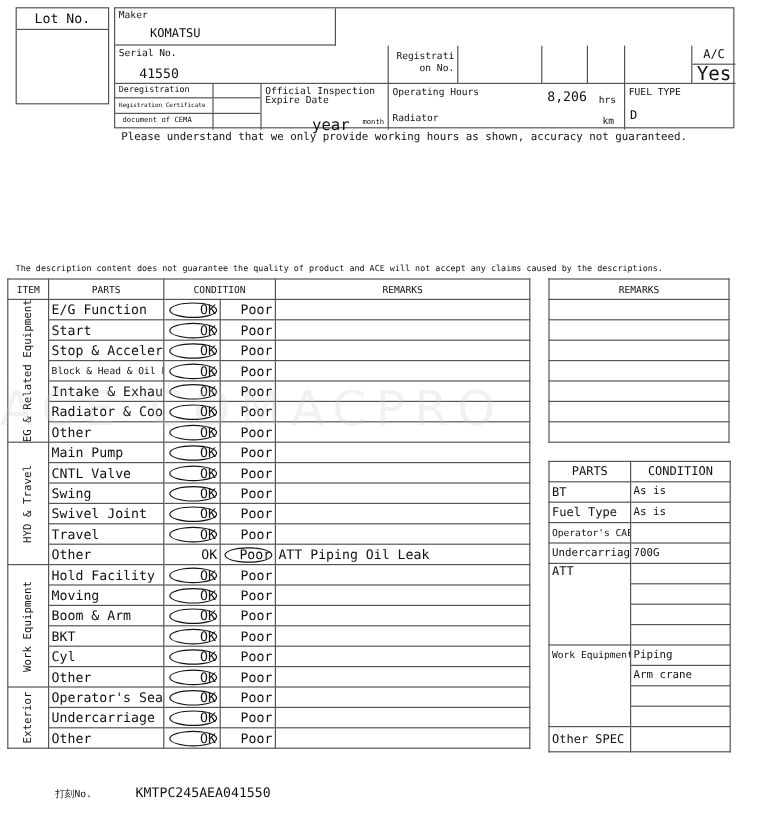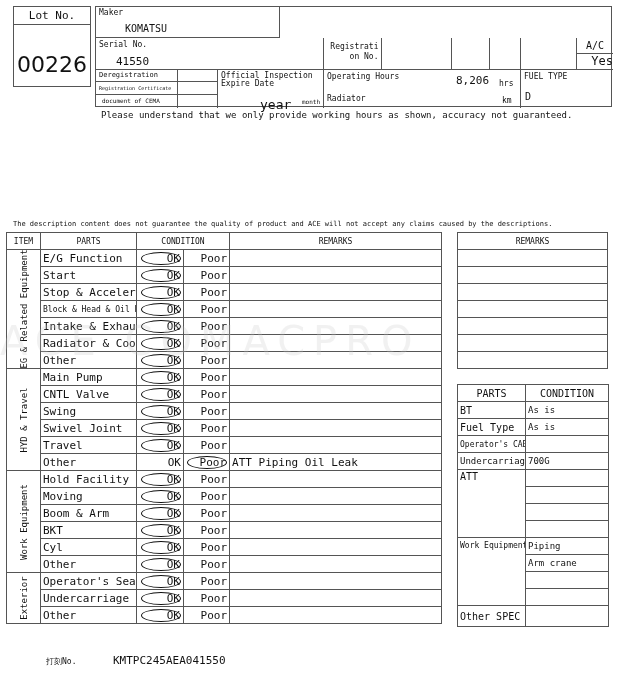--- a/index.html
+++ b/index.html
@@ -22,21 +22,20 @@
   .rt td { height: 17px; }
   .pt th { height: 17px; font-size: 10px; text-align: center; }
   .pt td { height: 17px; font-size: 9px; vertical-align: middle; }
   .watermark { position: absolute; top: 318px; left: 0; width: 640px; font-size: 40px; color: rgba(200,200,200,0.25); letter-spacing: 8px; font-family: "DejaVu Sans", sans-serif; pointer-events: none; white-space: nowrap; }
 </style>
 </head>
 <body>
 
 <div class="abs bd" style="left:13px;top:6px;width:78px;height:81px;">
   <div style="height:18px;border-bottom:1px solid #555;text-align:center;font-size:11px;line-height:17px;">Lot No.</div>
-  <div style="text-align:center;font-size:22px;line-height:80px;font-family:'DejaVu Sans',sans-serif;">00226</div>
 </div>
 
 <div class="abs bd" style="left:95px;top:6px;width:517px;height:101px;">
 
   <div class="abs" style="left:0;top:0;width:184px;height:31px;border-right:1px solid #555;border-bottom:1px solid #555;">
     <div class="s abs" style="left:3px;top:1px;">Maker</div>
     <div class="t abs" style="left:17px;top:16px;font-size:10px;padding-left:12px;">KOMATSU</div>
   </div>
 
   <div class="abs" style="left:0;top:31px;width:228px;height:32px;border-right:1px solid #555;border-bottom:1px solid #555;">
@@ -44,21 +43,21 @@
     <div class="t abs" style="left:20px;top:17px;font-size:11px;">41550</div>
   </div>
   <div class="abs" style="left:228px;top:31px;width:58px;height:32px;border-right:1px solid #555;border-bottom:1px solid #555;text-align:right;">
     <div class="s" style="white-space:normal;width:52px;margin:4px auto 0;line-height:10px;word-break:break-all;">Registration No.</div>
   </div>
   <div class="abs" style="left:286px;top:31px;width:70px;height:32px;border-right:1px solid #555;border-bottom:1px solid #555;"></div>
   <div class="abs" style="left:356px;top:31px;width:38px;height:32px;border-right:1px solid #555;border-bottom:1px solid #555;"></div>
   <div class="abs" style="left:394px;top:31px;width:31px;height:32px;border-right:1px solid #555;border-bottom:1px solid #555;"></div>
   <div class="abs" style="left:425px;top:31px;width:56px;height:32px;border-right:1px solid #555;border-bottom:1px solid #555;"></div>
   <div class="abs" style="left:481px;top:31px;width:36px;height:16px;border-bottom:1px solid #555;text-align:center;font-size:10px;line-height:15px;">A/C</div>
-  <div class="abs" style="left:481px;top:47px;width:36px;height:16px;border-bottom:1px solid #555;text-align:right;font-size:12px;line-height:15px;">Yes</div>
+  <div class="abs" style="left:481px;top:47px;width:36px;height:16px;border-bottom:1px solid #555;text-align:center;font-size:16px;line-height:15px;">Yes</div>
 
   <div class="abs" style="left:0;top:63px;width:82px;height:38px;border-right:1px solid #555;">
     <div class="abs xs" style="left:0;top:0;width:82px;height:12px;border-bottom:1px solid #555;font-size:7px;padding-left:3px;line-height:11px;">Deregistration</div>
     <div class="abs xs" style="left:0;top:12px;width:82px;height:13px;border-bottom:1px solid #555;font-size:5px;padding-left:3px;line-height:12px;">Registration Certificate</div>
     <div class="abs xs" style="left:0;top:25px;width:82px;height:13px;padding-left:6px;font-size:6px;line-height:12px;">document of CEMA</div>
   </div>
   <div class="abs" style="left:82px;top:63px;width:40px;height:38px;border-right:1px solid #555;">
     <div style="height:12px;border-bottom:1px solid #555;"></div>
     <div style="height:13px;border-bottom:1px solid #555;"></div>
   </div>

